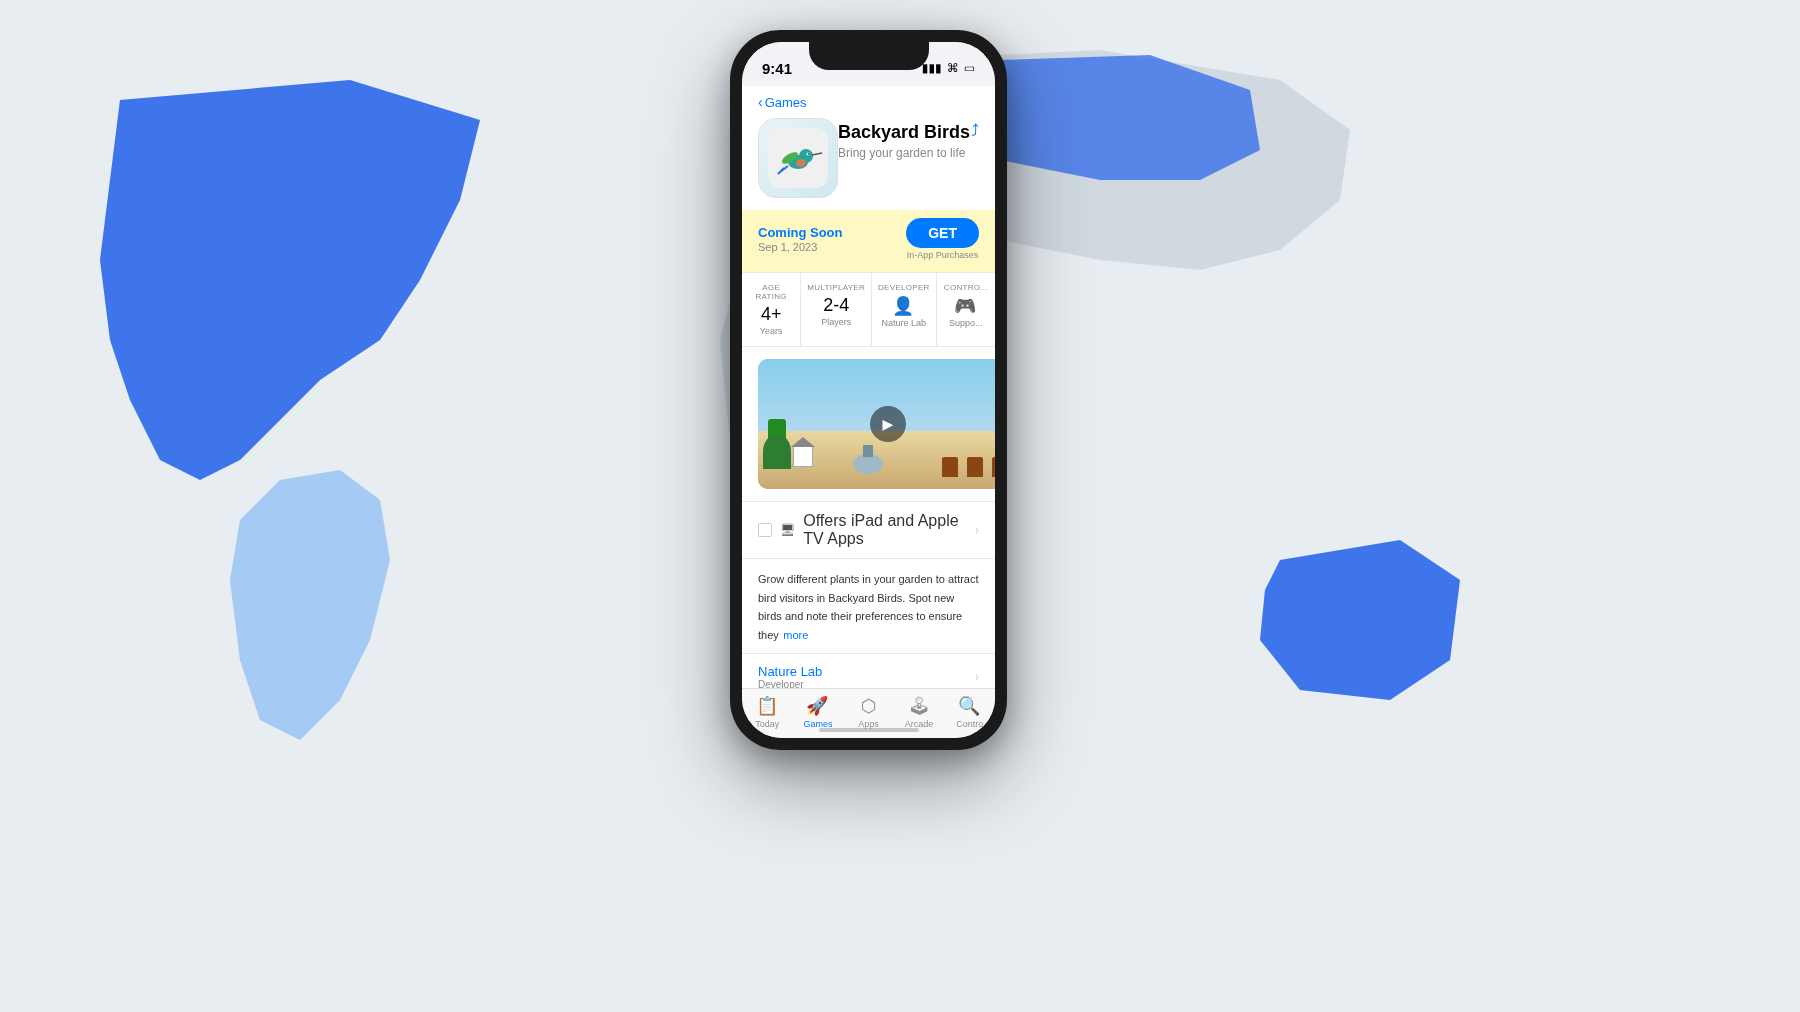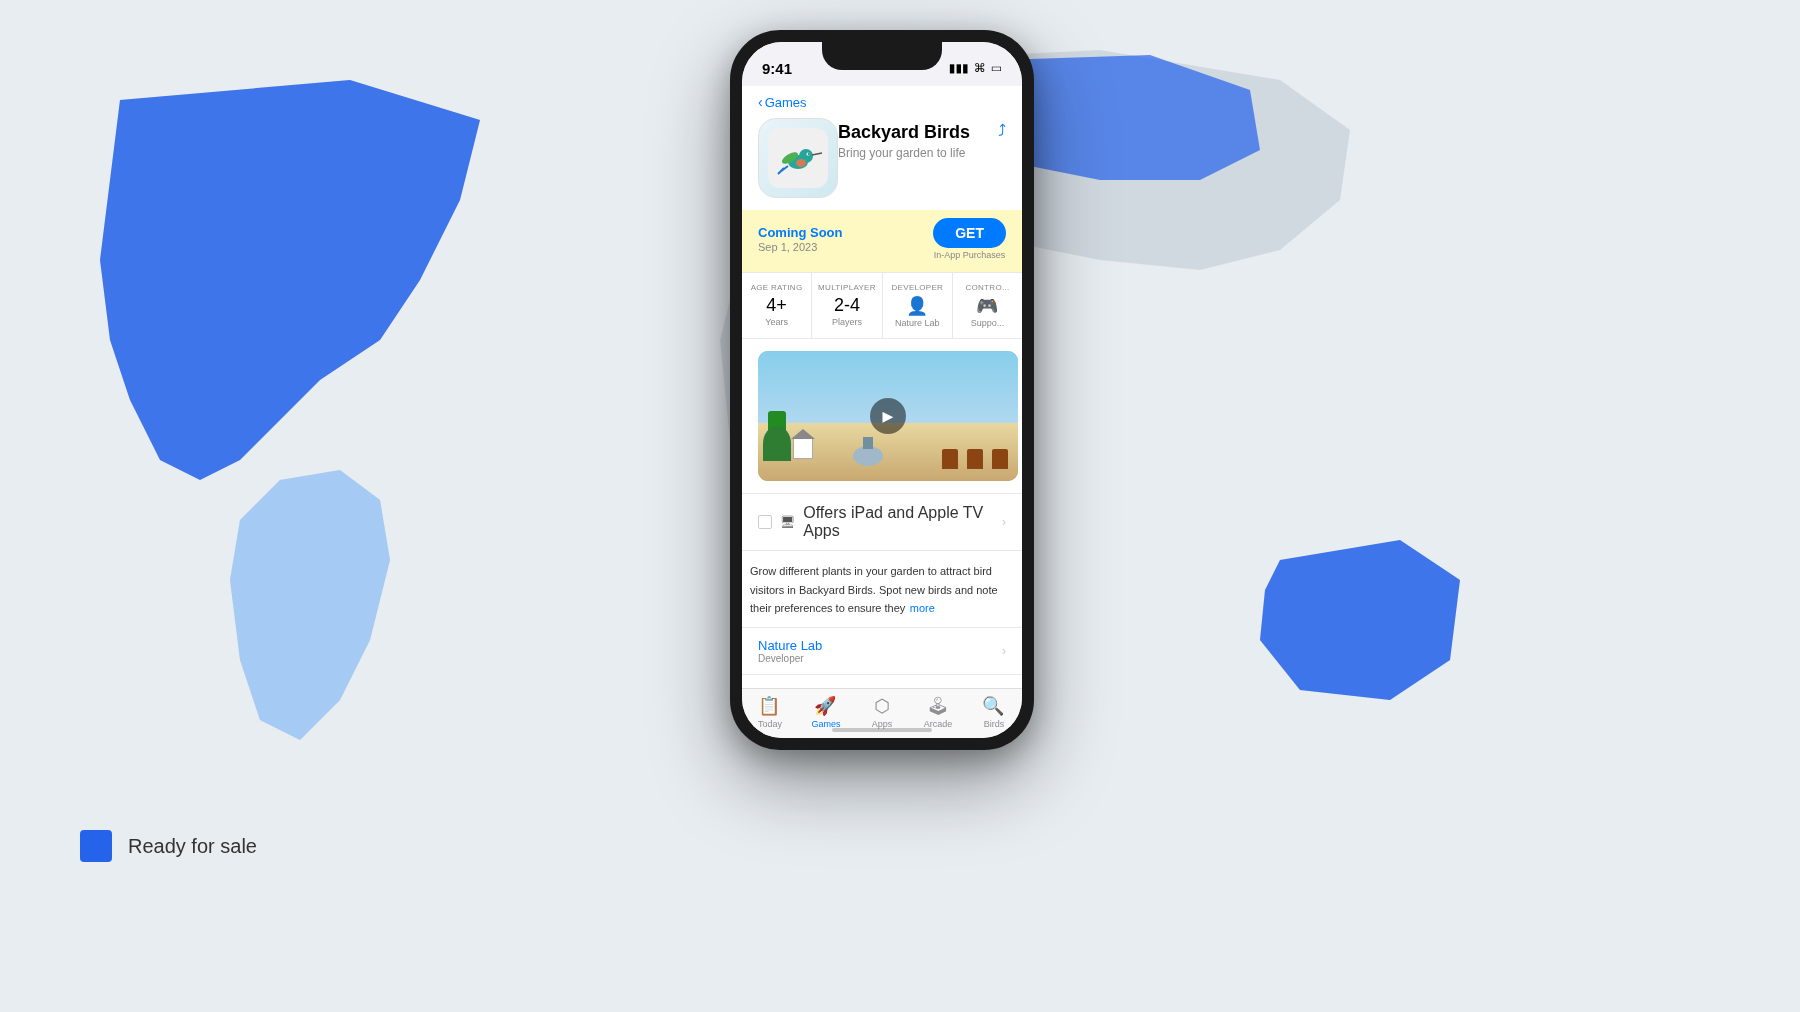--- a/index.html
+++ b/index.html
@@ -48,21 +48,21 @@
     .phone-wrapper {
       position: absolute;
       top: 30px;
       left: 50%;
       transform: translateX(-50%);
       width: 340px;
       height: 720px;
     }
 
     .phone-frame {
-      width: 304px;
+      width: 277px;
       height: 720px;
       background: #1a1a1a;
       border-radius: 50px;
       padding: 12px;
       box-shadow: 0 30px 80px rgba(0,0,0,0.4), 0 10px 30px rgba(0,0,0,0.3);
       position: relative;
     }
 
     .phone-screen {
       width: 100%;
@@ -301,21 +301,21 @@
       color: #333;
       flex: 1;
     }
     .chevron-right {
       color: #ccc;
       font-size: 12px;
     }
 
     
     .description {
-      padding: 10px 8px;
+      padding: 10px 16px;
       background: #fff;
       border-bottom: 1px solid #e8e8e8;
     }
     .desc-text {
       font-size: 11px;
       color: #333;
       line-height: 1.5;
     }
     .more-link {
       color: #007AFF;
@@ -412,24 +412,20 @@
   <path d="M 120 100 L 350 80 L 480 120 L 460 200 L 420 280 L 380 340 L 320 380 L 280 420 L 240 460 L 200 480 L 160 460 L 130 400 L 110 340 L 100 260 L 110 180 Z" fill="#2563EB" opacity="0.85"></path>
 
   <path d="M 1280 560 L 1400 540 L 1460 580 L 1450 660 L 1390 700 L 1300 690 L 1260 640 L 1265 590 Z" fill="#2563EB" opacity="0.85"></path>
 
   <path d="M 1000 60 L 1150 55 L 1250 90 L 1260 150 L 1200 180 L 1100 180 L 1000 160 L 970 110 Z" fill="#2563EB" opacity="0.7"></path>
 
   <path d="M 280 480 L 340 470 L 380 500 L 390 560 L 370 640 L 340 700 L 300 740 L 260 720 L 240 660 L 230 580 L 240 520 Z" fill="#93C5FD" opacity="0.7"></path>
 </svg>
 
 <div class="legend">
-  <div class="legend-item">
-    <div class="legend-color" style="background:#2563EB;"></div>
-    <span class="legend-label">Ready for sale</span>
-  </div>
 </div>
 
 <div class="phone-wrapper">
   <div class="phone-frame">
     <div class="phone-screen">
 
       <div class="notch"></div>
 
       <div class="status-bar">
         <span class="status-time">9:41</span>
@@ -572,21 +568,21 @@
         <div class="tab-item">
           <span class="tab-icon">⬡</span>
           <span class="tab-label">Apps</span>
         </div>
         <div class="tab-item">
           <span class="tab-icon">🕹</span>
           <span class="tab-label">Arcade</span>
         </div>
         <div class="tab-item">
           <span class="tab-icon">🔍</span>
-          <span class="tab-label">Birds</span>
+          <span class="tab-label">Contro</span>
         </div>
       </div>
 
       <div class="home-indicator"></div>
 
     </div>
   </div>
 </div>
 
 </body></html>

